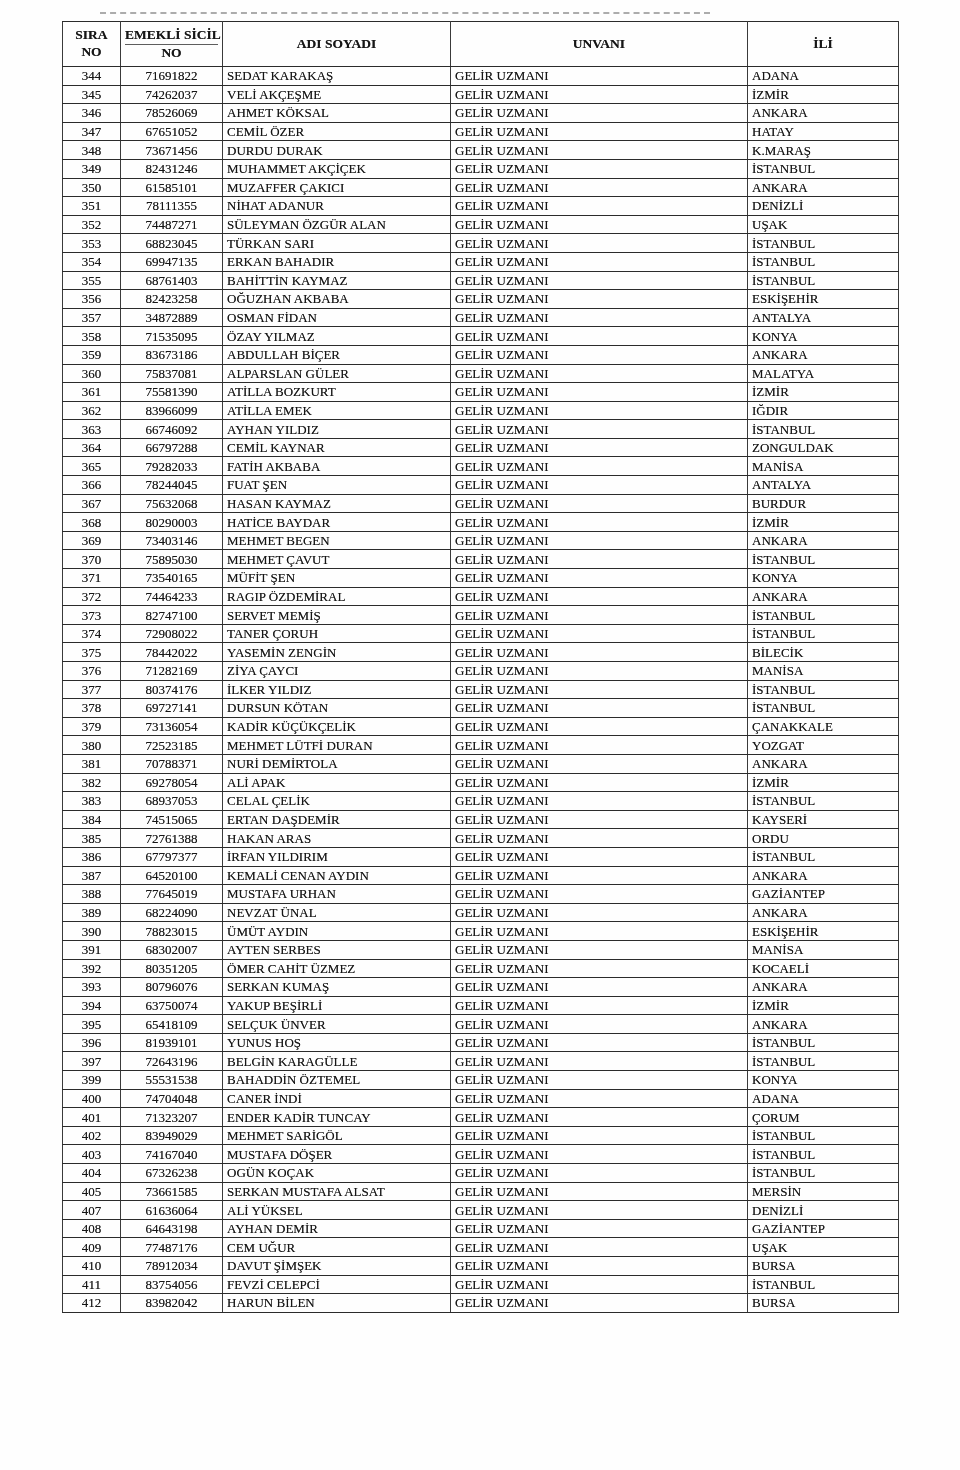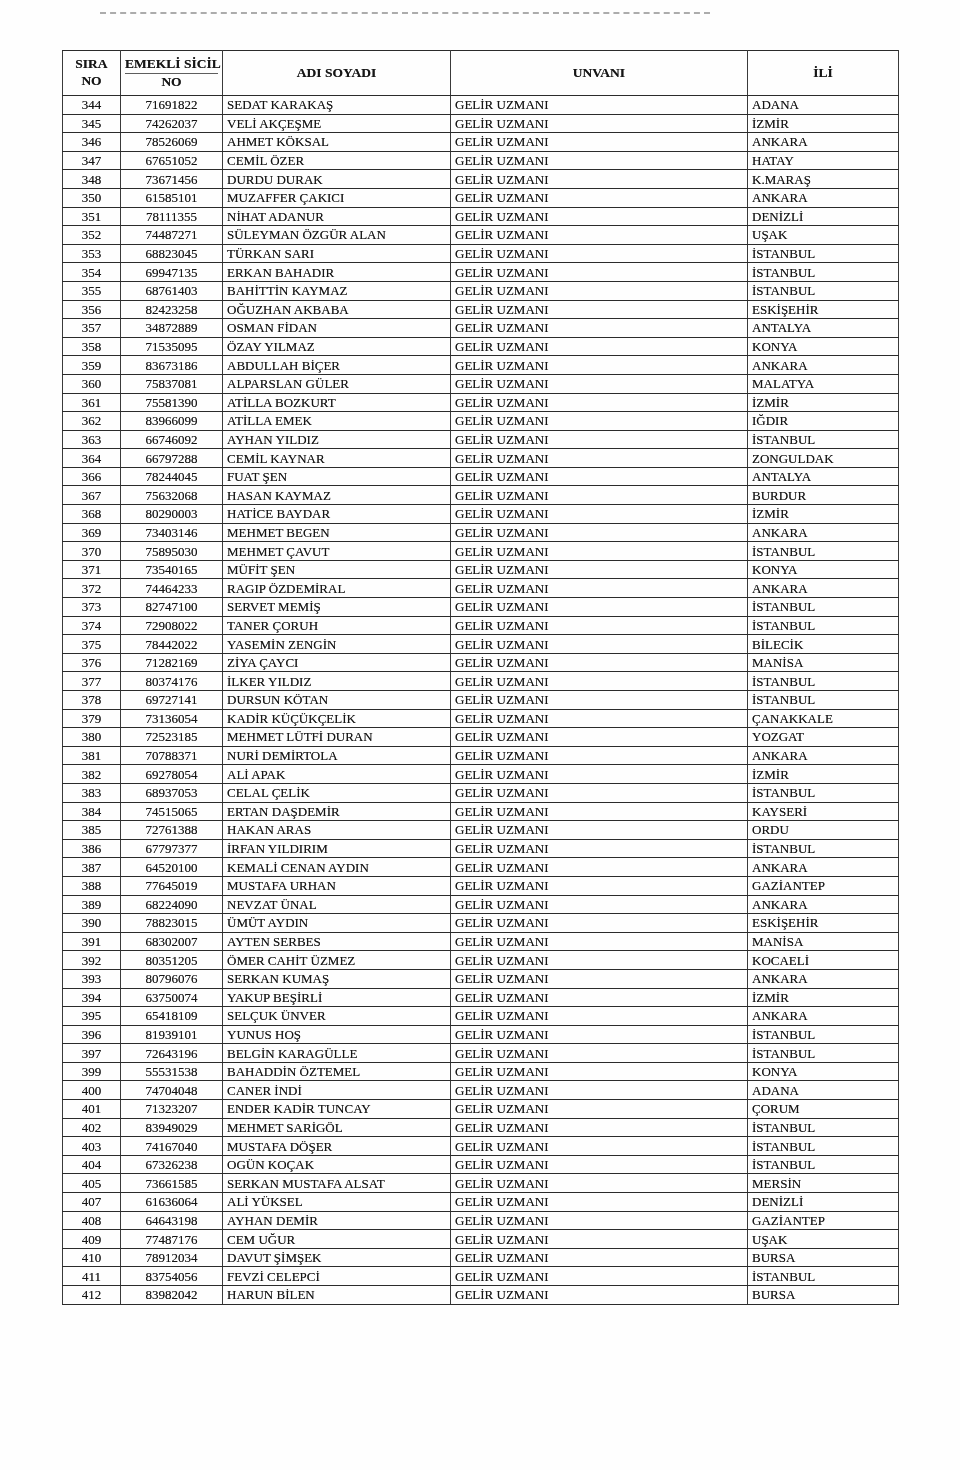--- a/index.html
+++ b/index.html
@@ -30,21 +30,20 @@
     border-top: 2px dashed rgba(20,20,20,0.35);
   }
   table.roster {
     position: absolute;
     left: 62px;
     top: 21px;
     width: 836px;
     border-collapse: collapse;
     table-layout: fixed;
     background: #fefefe;
-    margin-top: 29px;
   }
   table.roster col.w1 { width: 58px; }
   table.roster col.w2 { width: 102px; }
   table.roster col.w3 { width: 228px; }
   table.roster col.w4 { width: 297px; }
   table.roster col.w5 { width: 151px; }
 
   table.roster th,
   table.roster td {
     border-left: 1.3px solid #3a3a3a;
@@ -141,20 +140,27 @@
           <td class="c5">HATAY</td>
         </tr>
         <tr>
           <td class="c1">348</td>
           <td class="c2">73671456</td>
           <td class="c3">DURDU DURAK</td>
           <td class="c4">GELİR UZMANI</td>
           <td class="c5">K.MARAŞ</td>
         </tr>
         <tr>
+          <td class="c1">349</td>
+          <td class="c2">82431246</td>
+          <td class="c3">MUHAMMET AKÇİÇEK</td>
+          <td class="c4">GELİR UZMANI</td>
+          <td class="c5">İSTANBUL</td>
+        </tr>
+        <tr>
           <td class="c1">350</td>
           <td class="c2">61585101</td>
           <td class="c3">MUZAFFER ÇAKICI</td>
           <td class="c4">GELİR UZMANI</td>
           <td class="c5">ANKARA</td>
         </tr>
         <tr>
           <td class="c1">351</td>
           <td class="c2">78111355</td>
           <td class="c3">NİHAT ADANUR</td>
@@ -244,20 +250,27 @@
           <td class="c3">AYHAN YILDIZ</td>
           <td class="c4">GELİR UZMANI</td>
           <td class="c5">İSTANBUL</td>
         </tr>
         <tr>
           <td class="c1">364</td>
           <td class="c2">66797288</td>
           <td class="c3">CEMİL KAYNAR</td>
           <td class="c4">GELİR UZMANI</td>
           <td class="c5">ZONGULDAK</td>
+        </tr>
+        <tr>
+          <td class="c1">365</td>
+          <td class="c2">79282033</td>
+          <td class="c3">FATİH AKBABA</td>
+          <td class="c4">GELİR UZMANI</td>
+          <td class="c5">MANİSA</td>
         </tr>
         <tr>
           <td class="c1">366</td>
           <td class="c2">78244045</td>
           <td class="c3">FUAT ŞEN</td>
           <td class="c4">GELİR UZMANI</td>
           <td class="c5">ANTALYA</td>
         </tr>
         <tr>
           <td class="c1">367</td>

